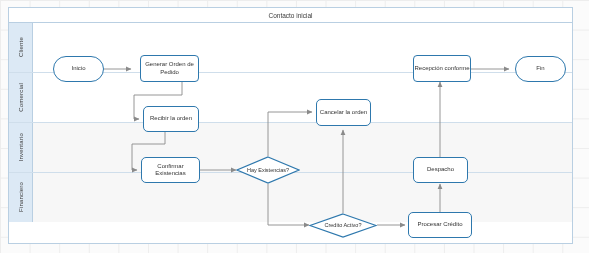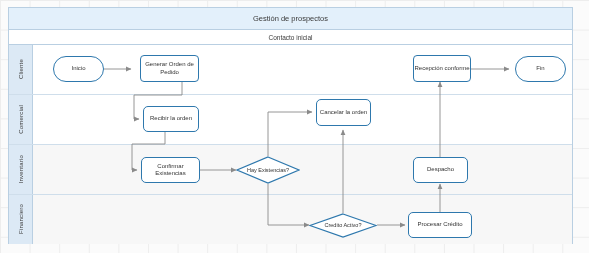--- a/index.html
+++ b/index.html
@@ -124,23 +124,20 @@
     white-space:nowrap;
   }
 </style>
 </head>
 <body>
 
 <div id="canvas">
 
   <div id="pool">
 
-    <div class="pool-title">
-      <span>Gestión de prospectos</span>
-    </div>
 
     <div class="phase-title">
       <span>Contacto inicial</span>
     </div>
 
     <div id="lanes">
 
       <div class="lane lane-a" style="height:50px;">
         <div class="lane-label">
           <span>Cliente</span>

